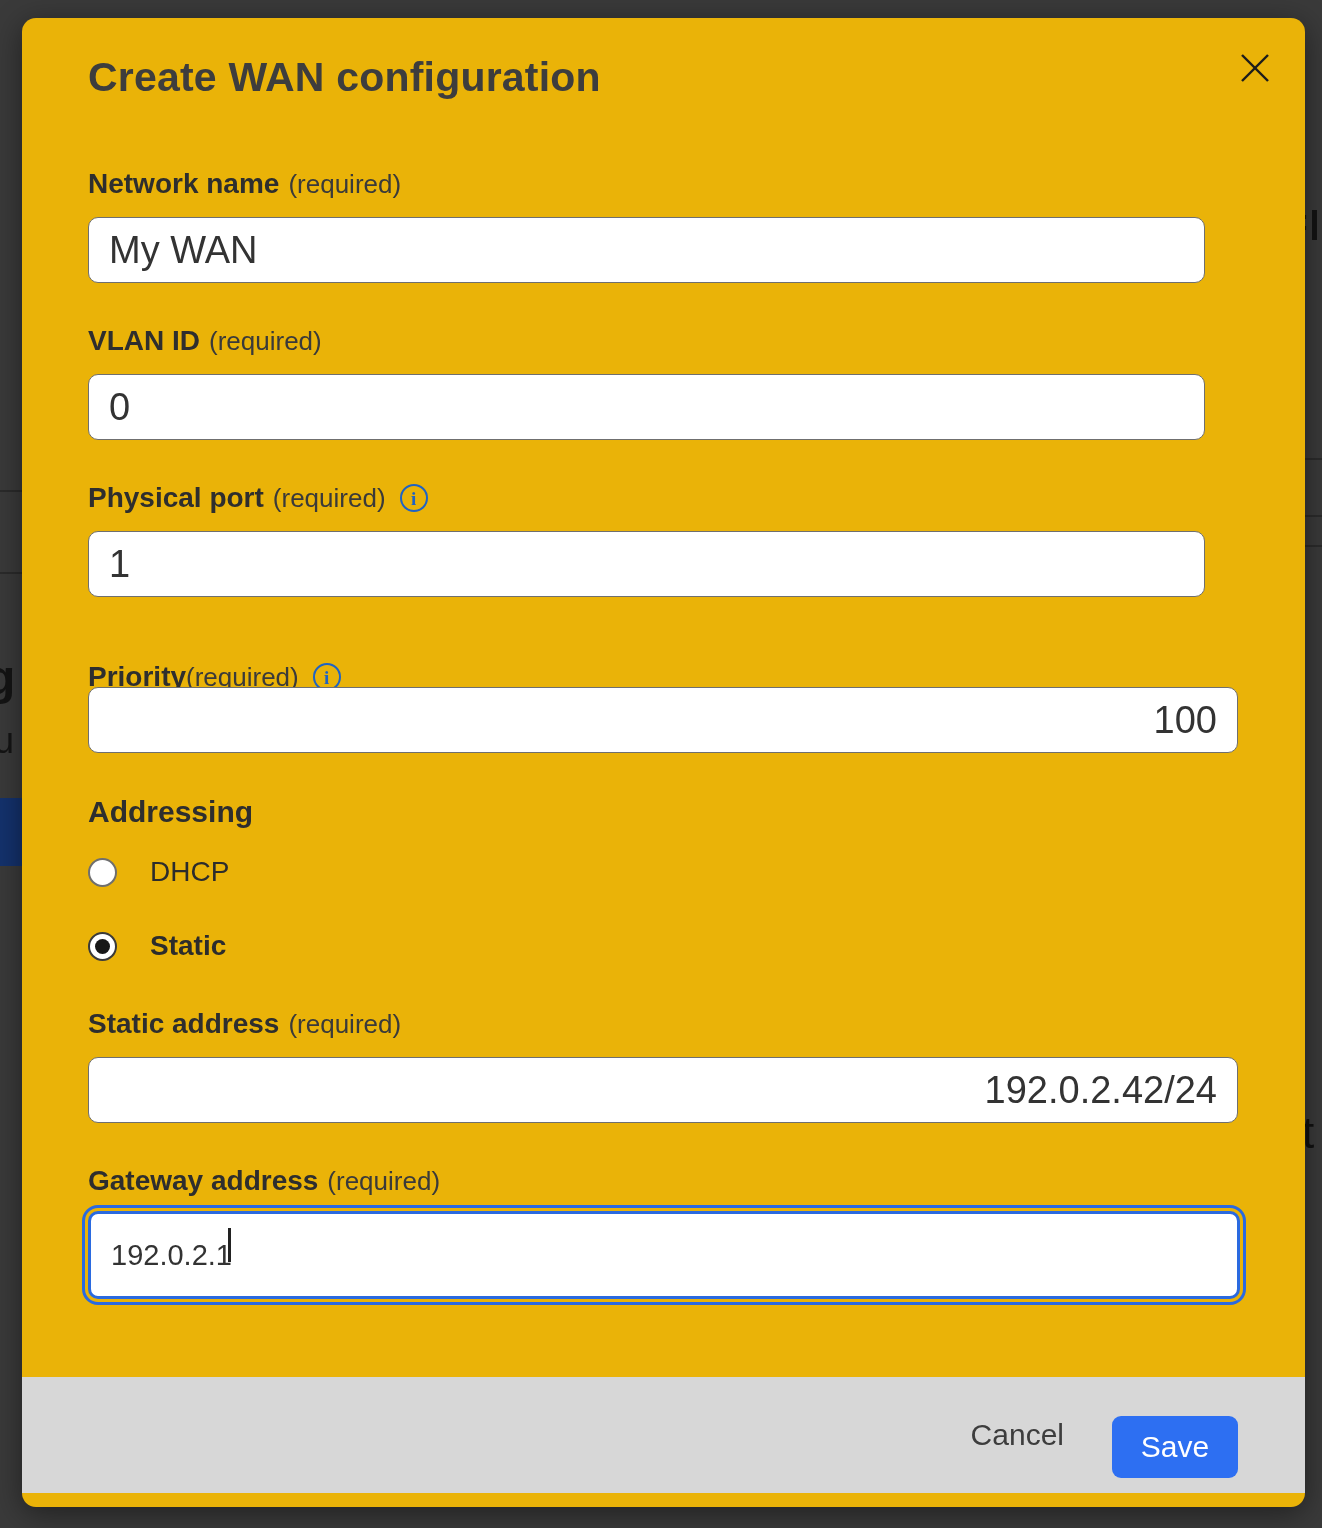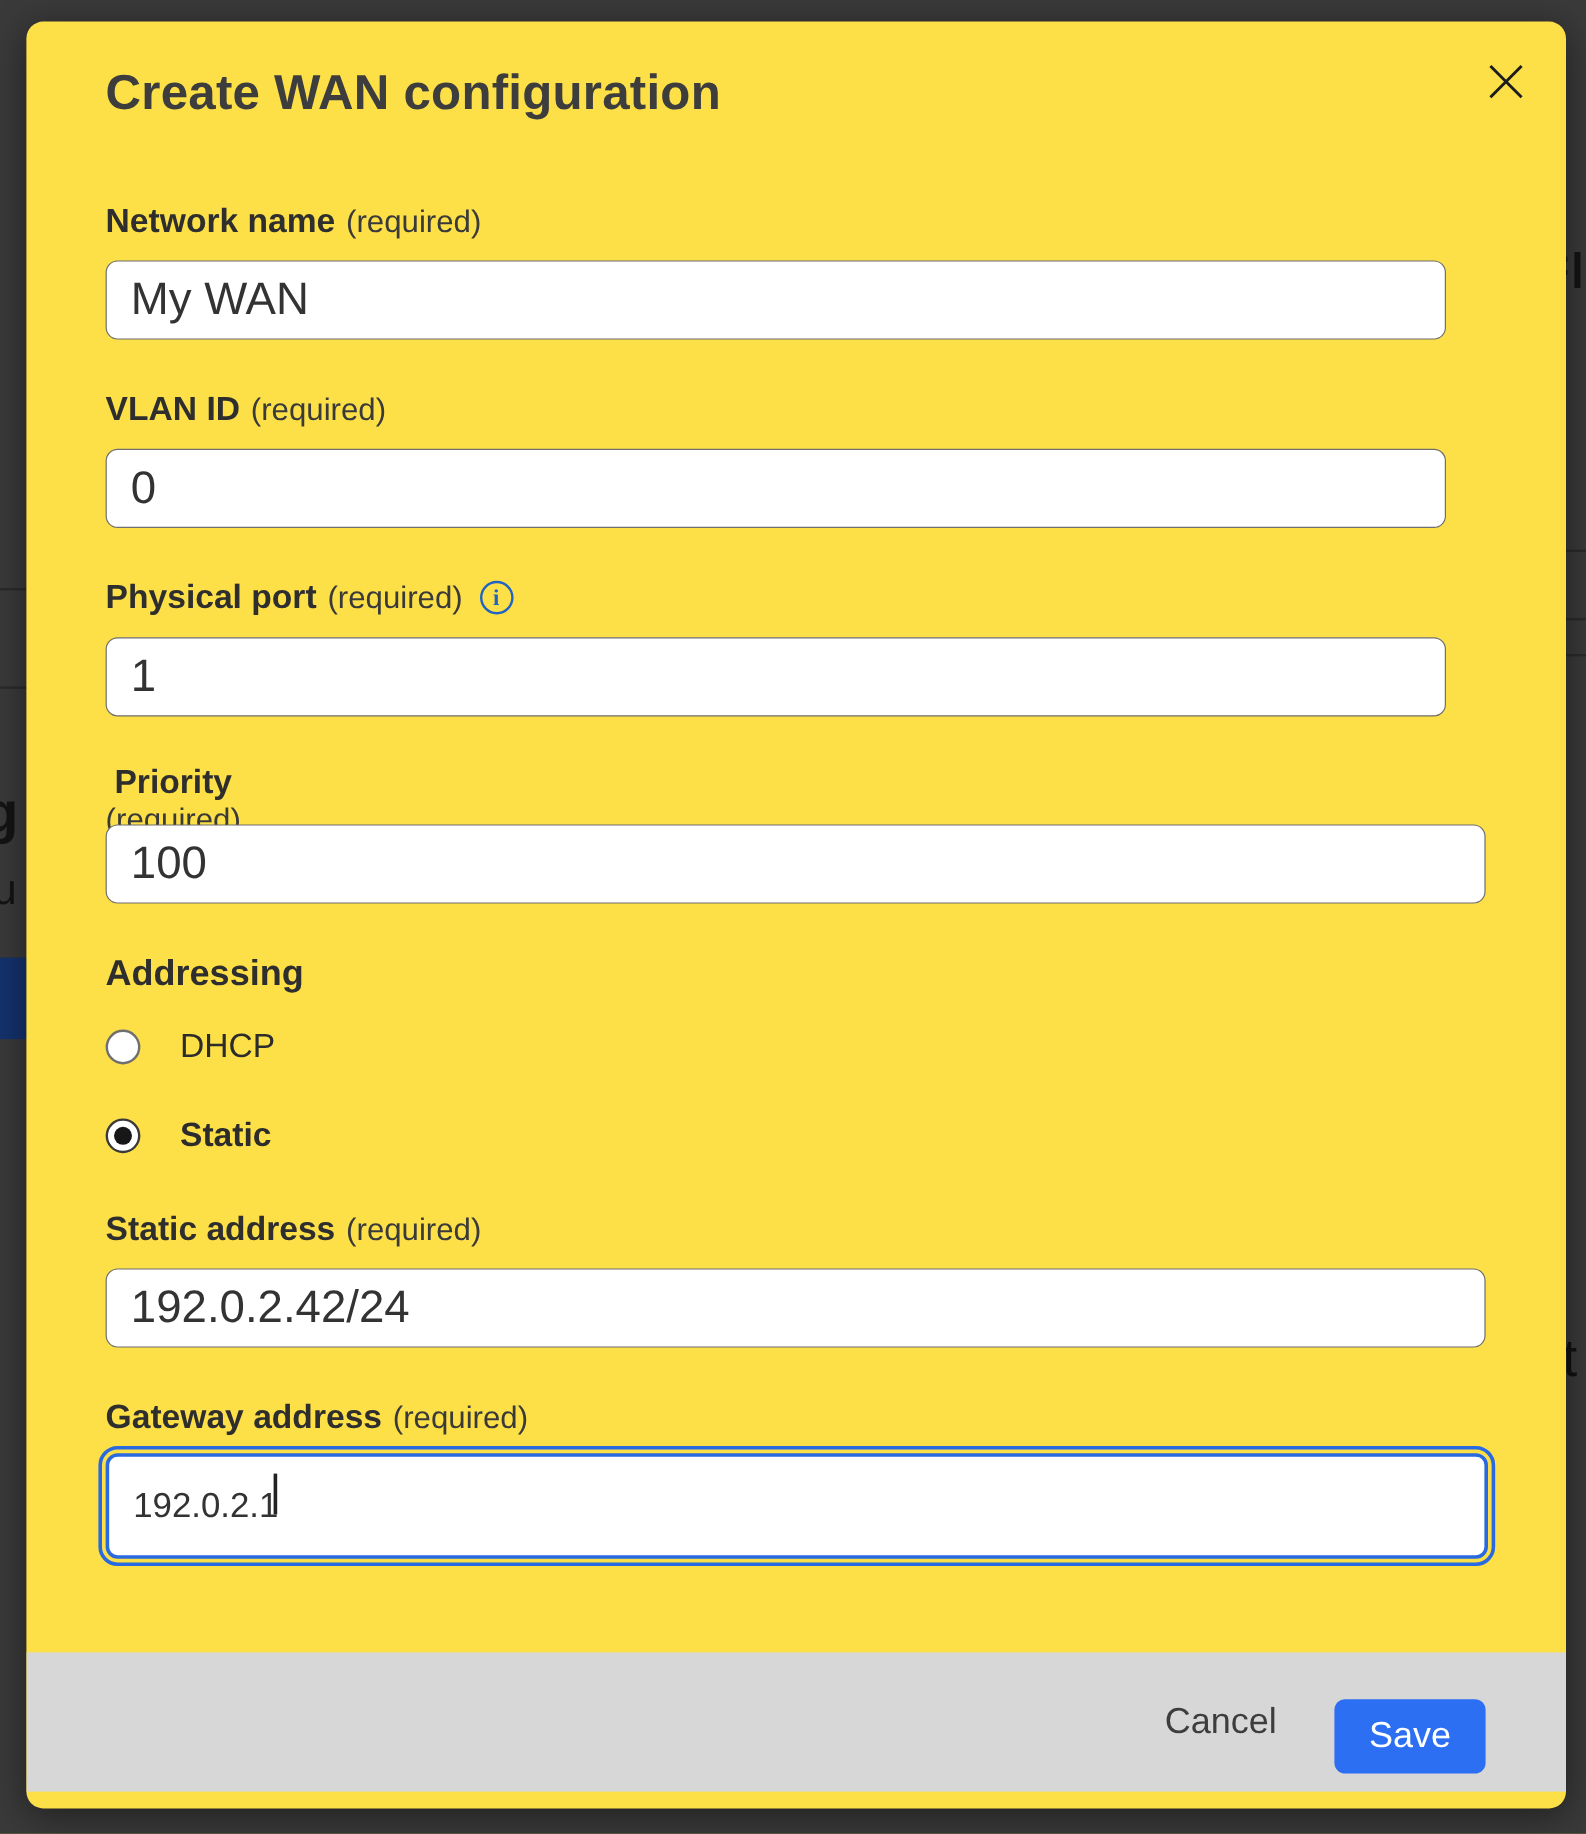--- a/index.html
+++ b/index.html
@@ -24,21 +24,21 @@
   .bd-u { left: -6px; top: 720px; font-size: 36px; }
   .bd-t { left: 1302px; top: 1108px; font-size: 44px; color: #111; }
   .bd-colon { left: 1299px; top: 203px; font-size: 30px; font-weight: 700; }
   .bd-bar { left: 1312px; top: 210px; width: 5px; height: 30px; background: #141414; }
   .bd-blue { left: 0; top: 798px; width: 23px; height: 68px; background: #14326d; }
 
   
   .modal {
     position: absolute; left: 22px; top: 18px;
     width: 1283px; height: 1489px;
-    background: #fde047;
+    background: #eab308;
     border-radius: 14px;
     overflow: hidden;
     box-shadow: 0 6px 30px rgba(0,0,0,.45);
   }
   .modal-title {
     position: absolute; left: 66px; top: 36px;
     font-size: 41px; color: #3d3d3d; letter-spacing: .2px;
   }
   .close-btn {
     position: absolute; left: 1205px; top: 22px;
@@ -65,26 +65,26 @@
   }
 
   .text-input {
     position: absolute; left: 66px; height: 66px;
     border: 1.5px solid #6f6f6f; border-radius: 10px;
     background: #fff; color: #333;
     font-size: 38px; font-family: "Liberation Sans", sans-serif;
     padding: 0 20px; outline: none;
   }
   .w-a { width: 1117px; }
-  .w-b { width: 1150px; }
+  .w-b { width: 1150px; text-align: right; }
 
   .t-f1 { top: 150px; } .i-f1 { top: 199px; }
   .t-f2 { top: 307px; } .i-f2 { top: 356px; }
   .t-f3 { top: 464px; } .i-f3 { top: 513px; }
-  .t-f4 { top: 618px; flex-direction: column; } .i-f4 { top: 669px; }
+  .t-f4 { top: 643px; } .i-f4 { top: 669px; }
   .t-f5 { top: 990px; } .i-f5 { top: 1039px; padding-left: 20px; }
   .t-f6 { top: 1147px; }
 
   .section-heading {
     position: absolute; left: 66px; top: 777px;
     font-size: 30px; font-weight: 700; color: #2e2e2e;
   }
   .opt-row {
     position: absolute; left: 66px; height: 38px;
     display: flex; align-items: center; gap: 33px; cursor: pointer;

